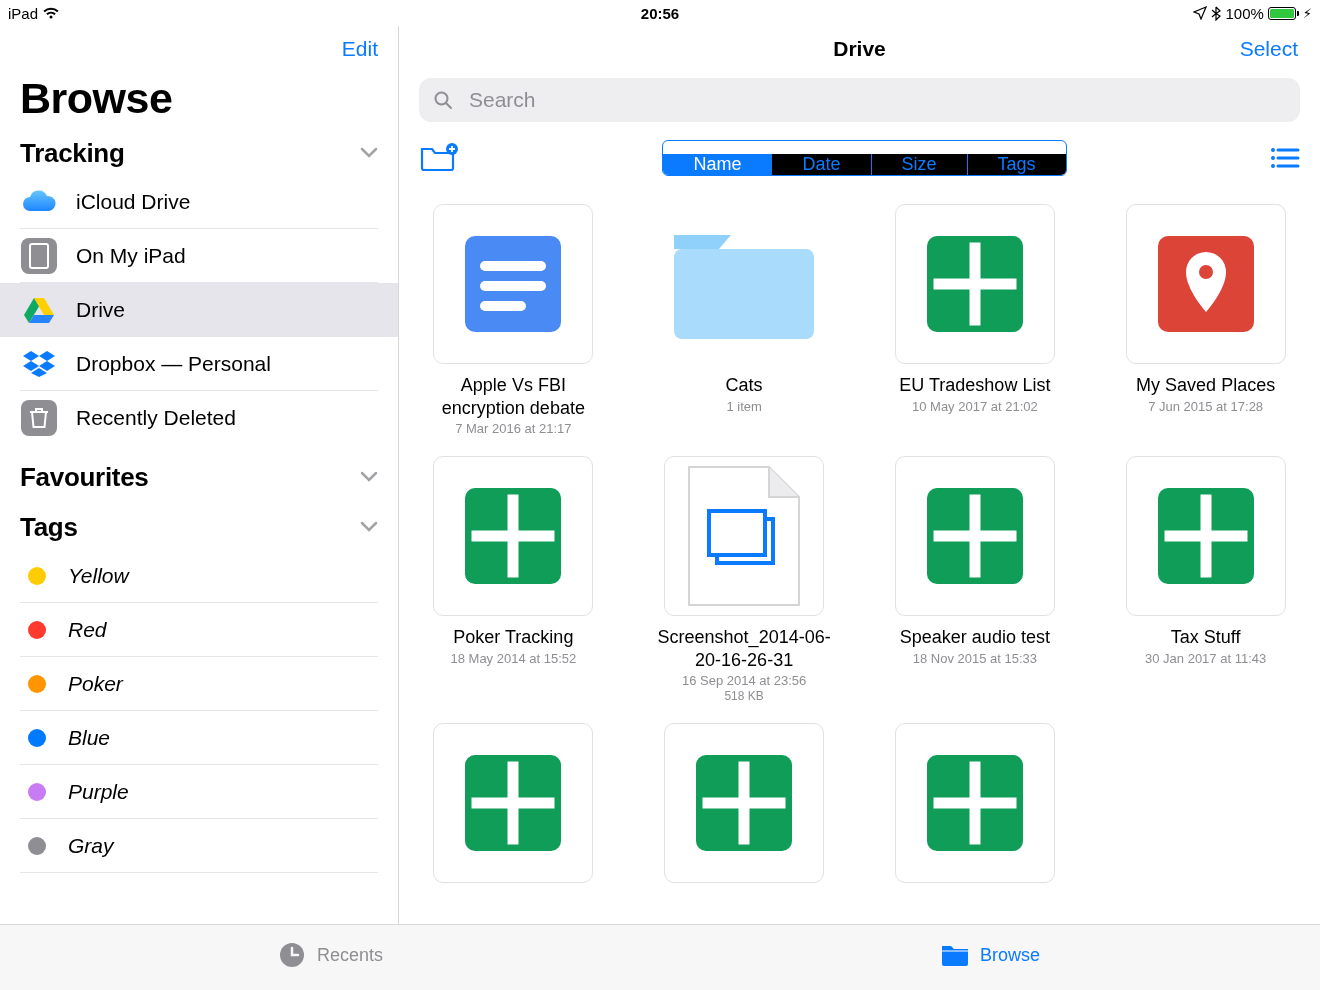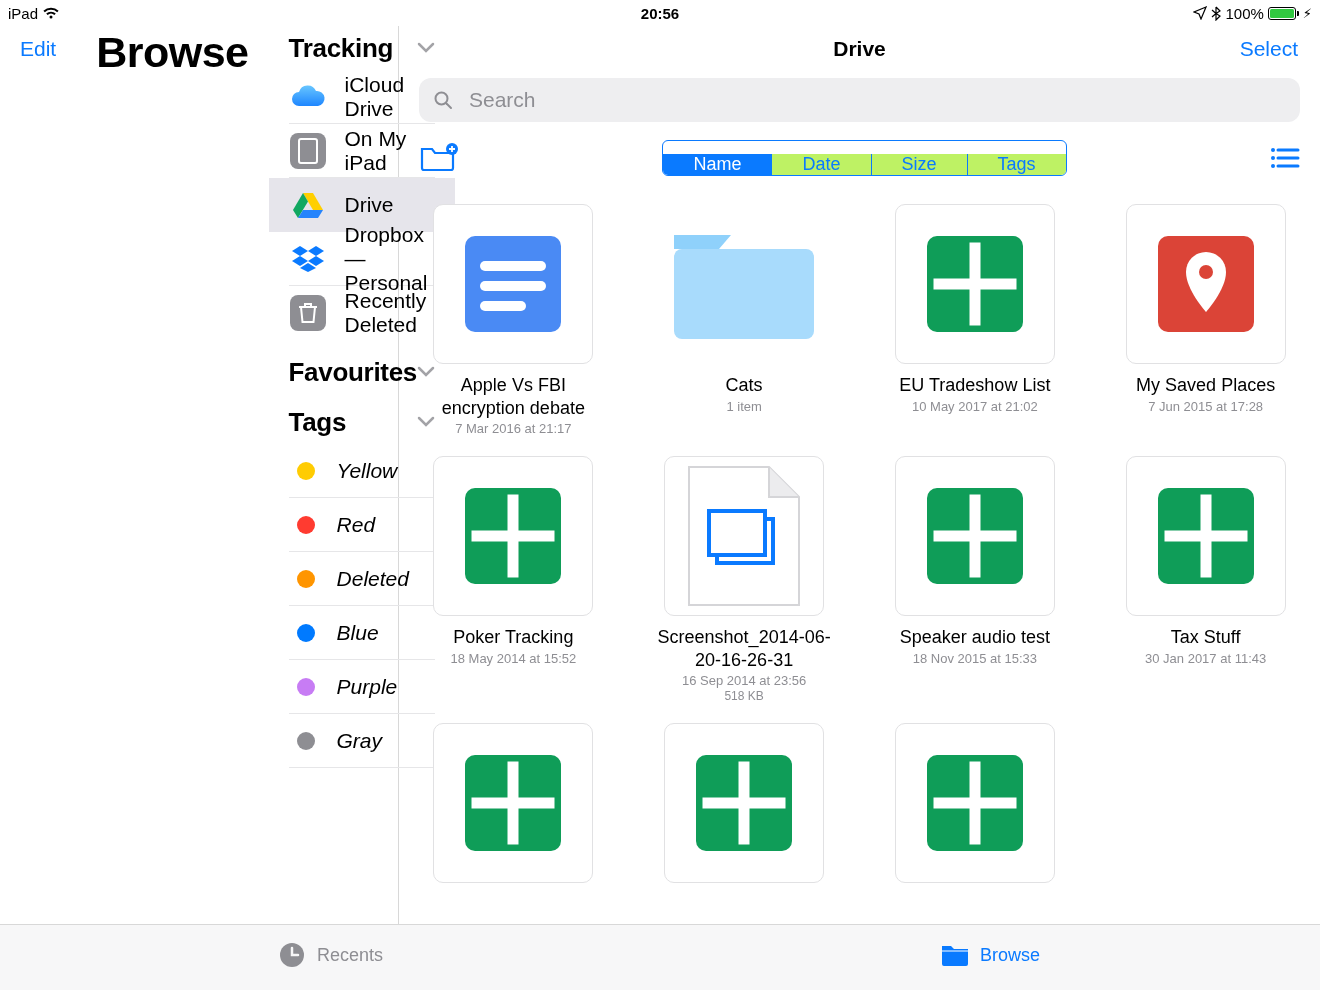--- a/index.html
+++ b/index.html
@@ -9,21 +9,21 @@
 .status-center { position:absolute; left:50%; transform:translateX(-50%); font-weight:600; }
 .status-right { margin-left:auto; display:flex; align-items:center; gap:4px; }
 .battery { display:inline-flex; align-items:center; }
 .battery-body { width:28px; height:13px; border:1px solid #000; border-radius:3px; position:relative; }
 .battery-fill { background:#31c840; position:absolute; top:1px; left:1px; right:1px; bottom:1px; border-radius:1.5px; }
 .battery-tip { width:2px; height:5px; background:#000; margin-left:1px; border-radius:0 1px 1px 0; }
 
 .app { position:absolute; top:26px; left:0; right:0; bottom:0; display:flex; }
 
 
-.sidebar { width:399px; border-right:1px solid #d8d8d8; display:flex; flex-direction:row; flex:none; }
+.sidebar { width:399px; border-right:1px solid #d8d8d8; display:flex; flex-direction:column; flex:none; }
 .sb-top { height:46px; display:flex; align-items:center; padding:0 20px; }
 .sb-edit { margin-left:auto; color:#0a7aff; font-size:21px; }
 .sb-title { font-size:43px; font-weight:700; padding:2px 20px 8px 20px; letter-spacing:-0.5px; }
 .sb-section { padding:0 20px; }
 .sb-section-h { display:flex; align-items:center; height:44px; }
 .sb-section-h span { font-size:26px; font-weight:700; letter-spacing:-0.3px; }
 .chev { margin-left:auto; color:#a3a3a7; }
 .sb-list { }
 .sb-row { display:flex; align-items:center; height:54px; border-bottom:1px solid #e6e6e8; gap:18px; font-size:21px; }
 .sb-row.selected { background:#e6e5eb; margin:0 -20px; padding:0 20px; border-bottom-color:transparent; }
@@ -33,21 +33,21 @@
 
 
 .main { flex:1; display:flex; flex-direction:column; position:relative; overflow:hidden; }
 .main-top { height:46px; display:flex; align-items:center; padding:0 22px; }
 .main-title { position:absolute; left:50%; transform:translateX(-50%); font-size:21px; font-weight:600; }
 .main-select { margin-left:auto; color:#0a7aff; font-size:21px; }
 .searchbar { margin:6px 20px 10px 20px; background:#eeeef0; border-radius:12px; height:44px; display:flex; align-items:center; gap:16px; padding:0 14px; color:#8e8e93; font-size:21px; }
 .toolbar { height:52px; display:flex; align-items:center; padding:0 20px; }
 .newfolder { color:#0a7aff; flex:none; }
 .seg { display:flex; border:1px solid #0a7aff; border-radius:6px; overflow:hidden; margin:0 auto; height:36px;align-items:flex-end; }
-.seg button { border:none; background:#bef264; color:#0a7aff; font-size:18px; padding:0 30px; border-right:1px solid #0a7aff; }
+.seg button { border:none; background:#000000; color:#0a7aff; font-size:18px; padding:0 30px; border-right:1px solid #0a7aff; }
 .seg button:last-child { border-right:none; }
 .seg button.active { background:#0a7aff; color:#fff; }
 .listview { color:#0a7aff; flex:none; }
 .grid { flex:1; overflow:hidden; padding:20px 24px 0 24px; display:grid; grid-template-columns:repeat(4,1fr); gap:20px 50px; align-content:start; justify-items:center; }
 .cell { width:176px; text-align:center; }
 .thumb { width:160px; height:160px; border:1px solid #e1e1e3; border-radius:10px; display:flex; align-items:center; justify-content:center; margin:0 auto 10px auto; background:#fff; overflow:hidden; }
 .thumb.folder { border:none; }
 .cell .name { font-size:18px; line-height:1.25; color:#000; }
 .cell .meta { font-size:13px; color:#8e8e93; margin-top:2px; }
 .cell .meta2 { font-size:12px; color:#8e8e93; margin-top:1px; }
@@ -193,21 +193,21 @@
           <div class="tag-row">
             <span class="tag-dot" style="background:#ffcc02"></span>
             <span>Yellow</span>
           </div>
           <div class="tag-row">
             <span class="tag-dot" style="background:#ff3b30"></span>
             <span>Red</span>
           </div>
           <div class="tag-row">
             <span class="tag-dot" style="background:#ff9500"></span>
-            <span>Deleted</span>
+            <span>Poker</span>
           </div>
           <div class="tag-row">
             <span class="tag-dot" style="background:#007aff"></span>
             <span>Blue</span>
           </div>
           <div class="tag-row">
             <span class="tag-dot" style="background:#c77cf4"></span>
             <span>Purple</span>
           </div>
           <div class="tag-row">

